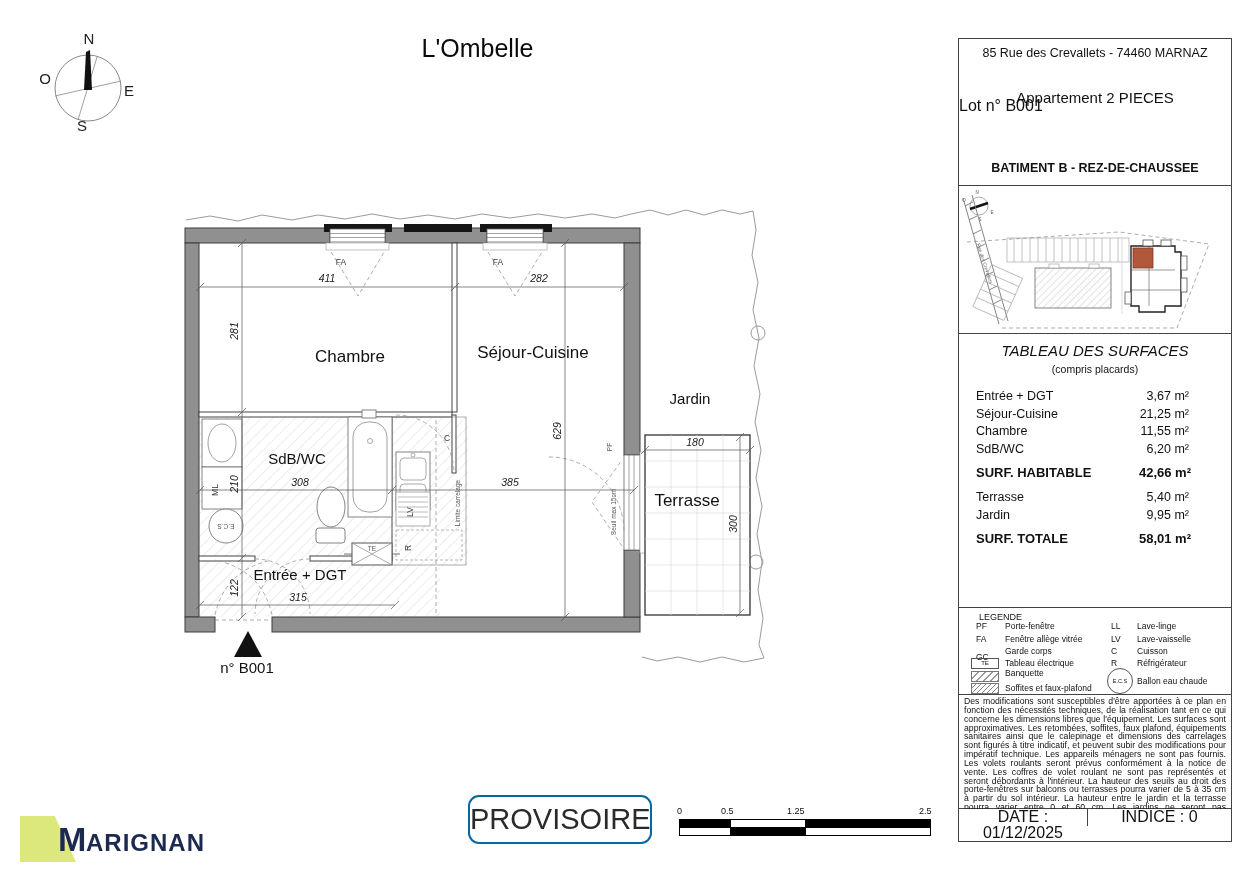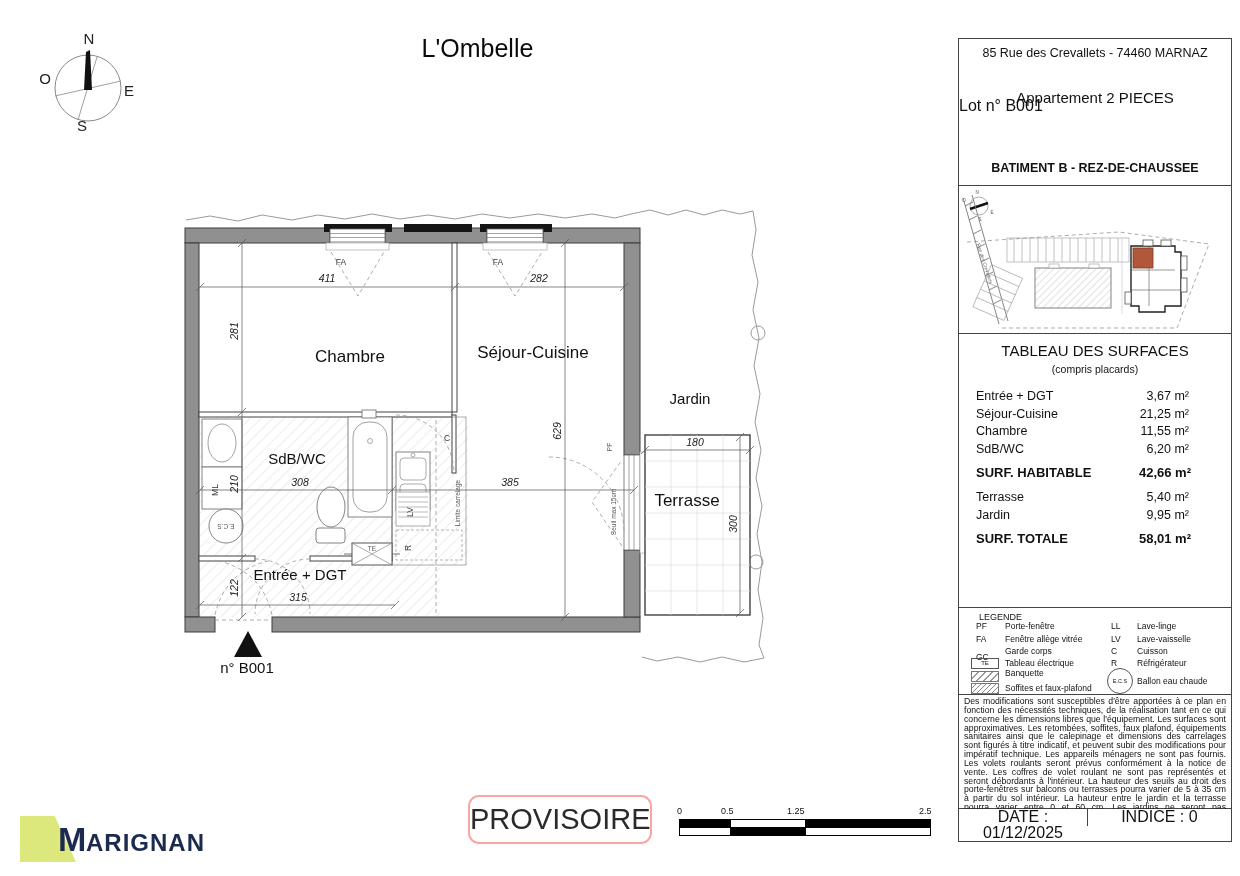--- a/index.html
+++ b/index.html
@@ -25,40 +25,40 @@
   .s-site{height:148px;}
   .s-surf{height:274px;}
   .s-resv{height:17px;}
   .s-leg{height:87px;}
   .s-notes{height:114px;}
   .s-foot{height:17px;border-bottom:none;display:flex;}
   .addr{position:absolute;top:7px;width:100%;text-align:center;font-size:12.5px;}
   .apt{position:absolute;top:50px;width:100%;text-align:center;font-size:15px;}
   .lot{position:absolute;top:58px;width:100%;text-align:left;font-size:16px;}
   .bat{position:absolute;top:122px;width:100%;text-align:center;font-size:12.5px;font-weight:bold;}
-  .surf-title{position:absolute;top:8px;width:100%;text-align:center;font-size:15px;}
+  .surf-title{position:absolute;top:8px;width:100%;text-align:center;font-size:15px;font-style:italic;}
   .surf-sub{position:absolute;top:29px;width:100%;text-align:center;font-size:10.5px;}
   .srow{position:absolute;left:17px;right:42px;font-size:12.5px;display:flex;justify-content:space-between;}
   .srow.b{font-weight:bold;font-size:13px;left:17px;right:40px;}
   .resv{width:100%;text-align:center;font-size:9.5px;line-height:16px;}
   .lg-title{position:absolute;left:20px;top:4px;font-size:9px;}
   .lg{position:absolute;font-size:8.5px;white-space:nowrap;}
   .lg-abbr{font-size:8.5px;}
   .te-box{position:absolute;width:26px;height:9px;border:1px solid #555;font-size:6px;text-align:center;line-height:9px;}
   .sw{position:absolute;width:26px;height:9px;border:1px solid #777;background:repeating-linear-gradient(135deg,#fff 0 4px,#999 4px 5px);}
   .sw.dense{background:repeating-linear-gradient(135deg,#fff 0 2.5px,#888 2.5px 3.5px);}
   .ecs-c{position:absolute;width:24px;height:24px;border:1px solid #555;border-radius:50%;font-size:5.5px;text-align:center;line-height:24px;}
   .notes{padding:2px 5px;font-size:8.7px;line-height:8.85px;text-align:justify;overflow:hidden;height:110px;}
   .fcell{font-size:16px;text-align:center;line-height:16px;}
   .fcell.l{width:47%;border-right:1px solid #444;}
   .fcell.r{flex:1;}
   
   .sheet-title{left:370px;top:34px;width:215px;text-align:center;font-size:25px;color:#0a0a0a;}
   
-  .stamp{left:468px;top:795px;width:180px;height:45px;border:2px solid #fca5a5;border-radius:11px;text-align:center;line-height:45px;font-size:29px;color:#2a2a2a;background:#fff;}
+  .stamp{left:468px;top:795px;width:180px;height:45px;border:2px solid #0369a1;border-radius:11px;text-align:center;line-height:45px;font-size:29px;color:#2a2a2a;background:#fff;}
   
   .sbar{left:679px;top:806px;width:252px;height:32px;}
   .sbar .lbl{position:absolute;top:0;font-size:9px;color:#111;}
   .srowbar{position:absolute;left:0;width:250px;height:7px;border:1px solid #000;display:flex;}
   .srowbar div{height:100%;box-sizing:border-box;}
   .seg1{width:50px;}.seg2{width:76px;border-left:1px solid #000;border-right:1px solid #000;}.seg3{width:124px;}
   .blk{background:#000;}.wht{background:#fff;}
   
   .logo{left:18px;top:814px;width:180px;height:50px;}
   .logo-lime{position:absolute;left:2px;top:2px;width:56px;height:46px;background:#dde87c;clip-path:polygon(0 0,62% 0,100% 100%,0 100%);}

